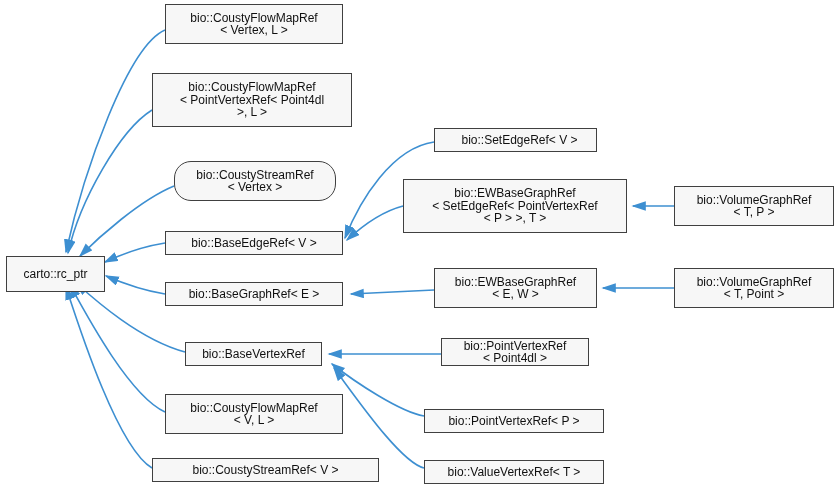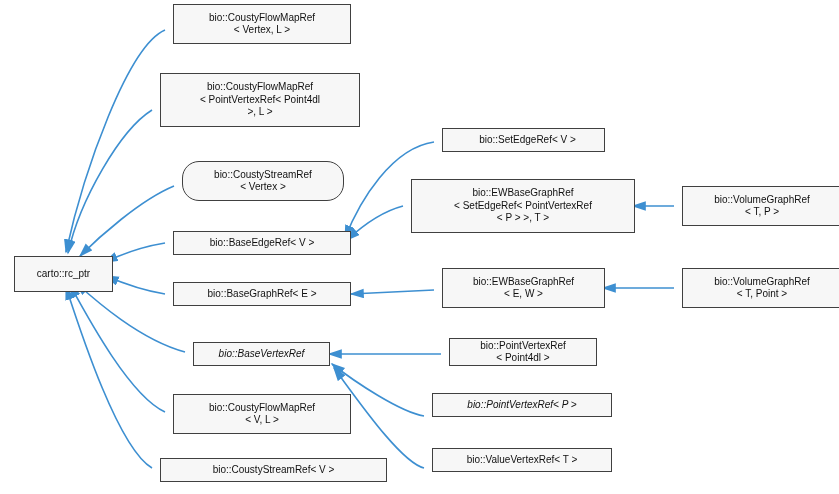--- a/index.html
+++ b/index.html
@@ -22,29 +22,28 @@
     width: 839px;
     height: 494px;
     pointer-events: none;
   }
   .node {
     position: absolute;
     box-sizing: border-box;
     border: 1px solid #404040;
     background: #f7f7f7;
     color: #101010;
-    font-size: 10px;
+    font-size: 12px;
     line-height: 12.5px;
     text-align: center;
     display: flex;
     align-items: center;
     justify-content: flex-end;
     white-space: pre-line;
     overflow: hidden;
-    margin-left: 8px;
   }
   .node span {
     display: block;
     width: 100%;
     padding: 0 2px;
   }
 </style>
 </head>
 <body>
 
@@ -95,21 +94,21 @@
   <div class="node" style="left:174px;top:161px;width:162px;height:40px;border-radius:17px;">
     <span>bio::CoustyStreamRef
 &lt; Vertex &gt;</span>
   </div>
   <div class="node" style="left:165px;top:231px;width:178px;height:24px;">
     <span>bio::BaseEdgeRef&lt; V &gt;</span>
   </div>
   <div class="node" style="left:165px;top:282px;width:178px;height:24px;">
     <span>bio::BaseGraphRef&lt; E &gt;</span>
   </div>
-  <div class="node" style="left:185px;top:342px;width:137px;height:24px;font-style:italic;">
+  <div class="node" style="left:185px;top:342px;width:137px;height:24px;">
     <span>bio::BaseVertexRef</span>
   </div>
   <div class="node" style="left:165px;top:394px;width:178px;height:40px;">
     <span>bio::CoustyFlowMapRef
 &lt; V, L &gt;</span>
   </div>
   <div class="node" style="left:152px;top:458px;width:227px;height:24px;">
     <span>bio::CoustyStreamRef&lt; V &gt;</span>
   </div>
   <div class="node" style="left:434px;top:128px;width:163px;height:24px;padding-left:8px;">
@@ -121,24 +120,24 @@
 &lt; P &gt; &gt;, T &gt;</span>
   </div>
   <div class="node" style="left:434px;top:268px;width:163px;height:40px;">
     <span>bio::EWBaseGraphRef
 &lt; E, W &gt;</span>
   </div>
   <div class="node" style="left:441px;top:338px;width:148px;height:28px;">
     <span>bio::PointVertexRef
 &lt; Point4dl &gt;</span>
   </div>
-  <div class="node" style="left:424px;top:393px;width:180px;height:24px;font-style:italic;">
+  <div class="node" style="left:424px;top:409px;width:180px;height:24px;">
     <span>bio::PointVertexRef&lt; P &gt;</span>
   </div>
-  <div class="node" style="left:424px;top:448px;width:180px;height:24px;">
+  <div class="node" style="left:424px;top:460px;width:180px;height:24px;">
     <span>bio::ValueVertexRef&lt; T &gt;</span>
   </div>
   <div class="node" style="left:674px;top:186px;width:160px;height:40px;">
     <span>bio::VolumeGraphRef
 &lt; T, P &gt;</span>
   </div>
   <div class="node" style="left:674px;top:268px;width:160px;height:40px;">
     <span>bio::VolumeGraphRef
 &lt; T, Point &gt;</span>
   </div>

